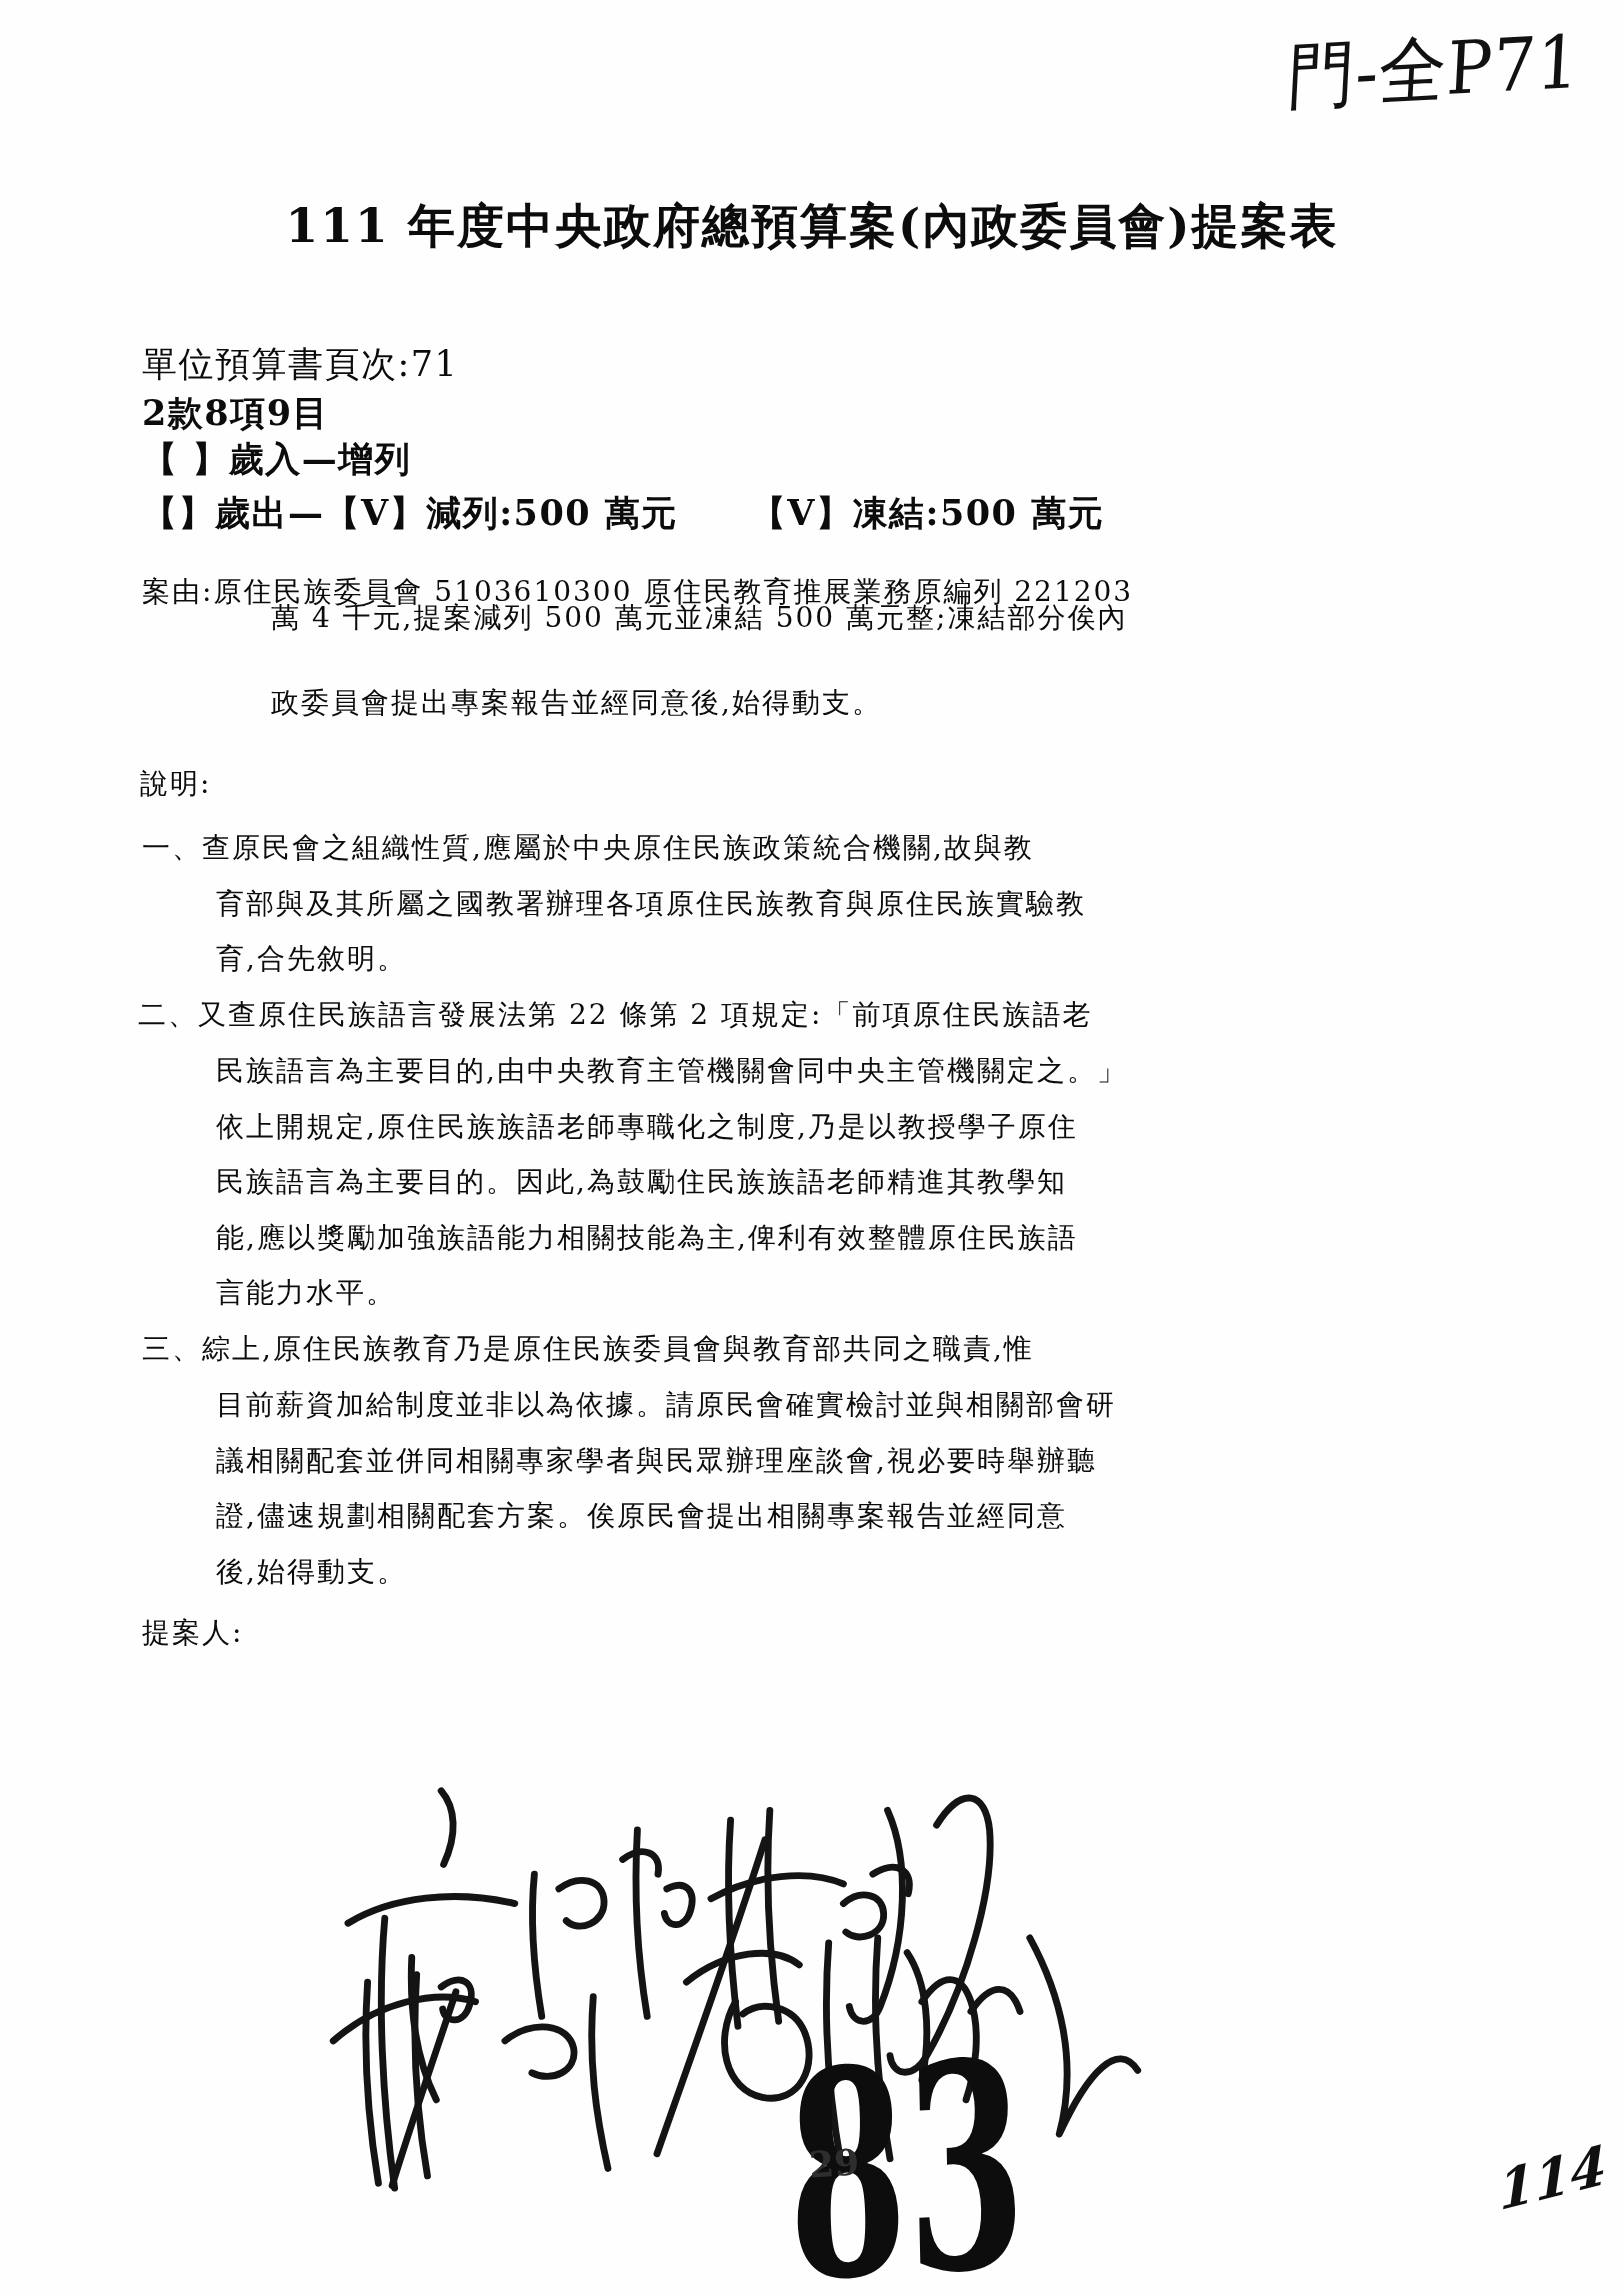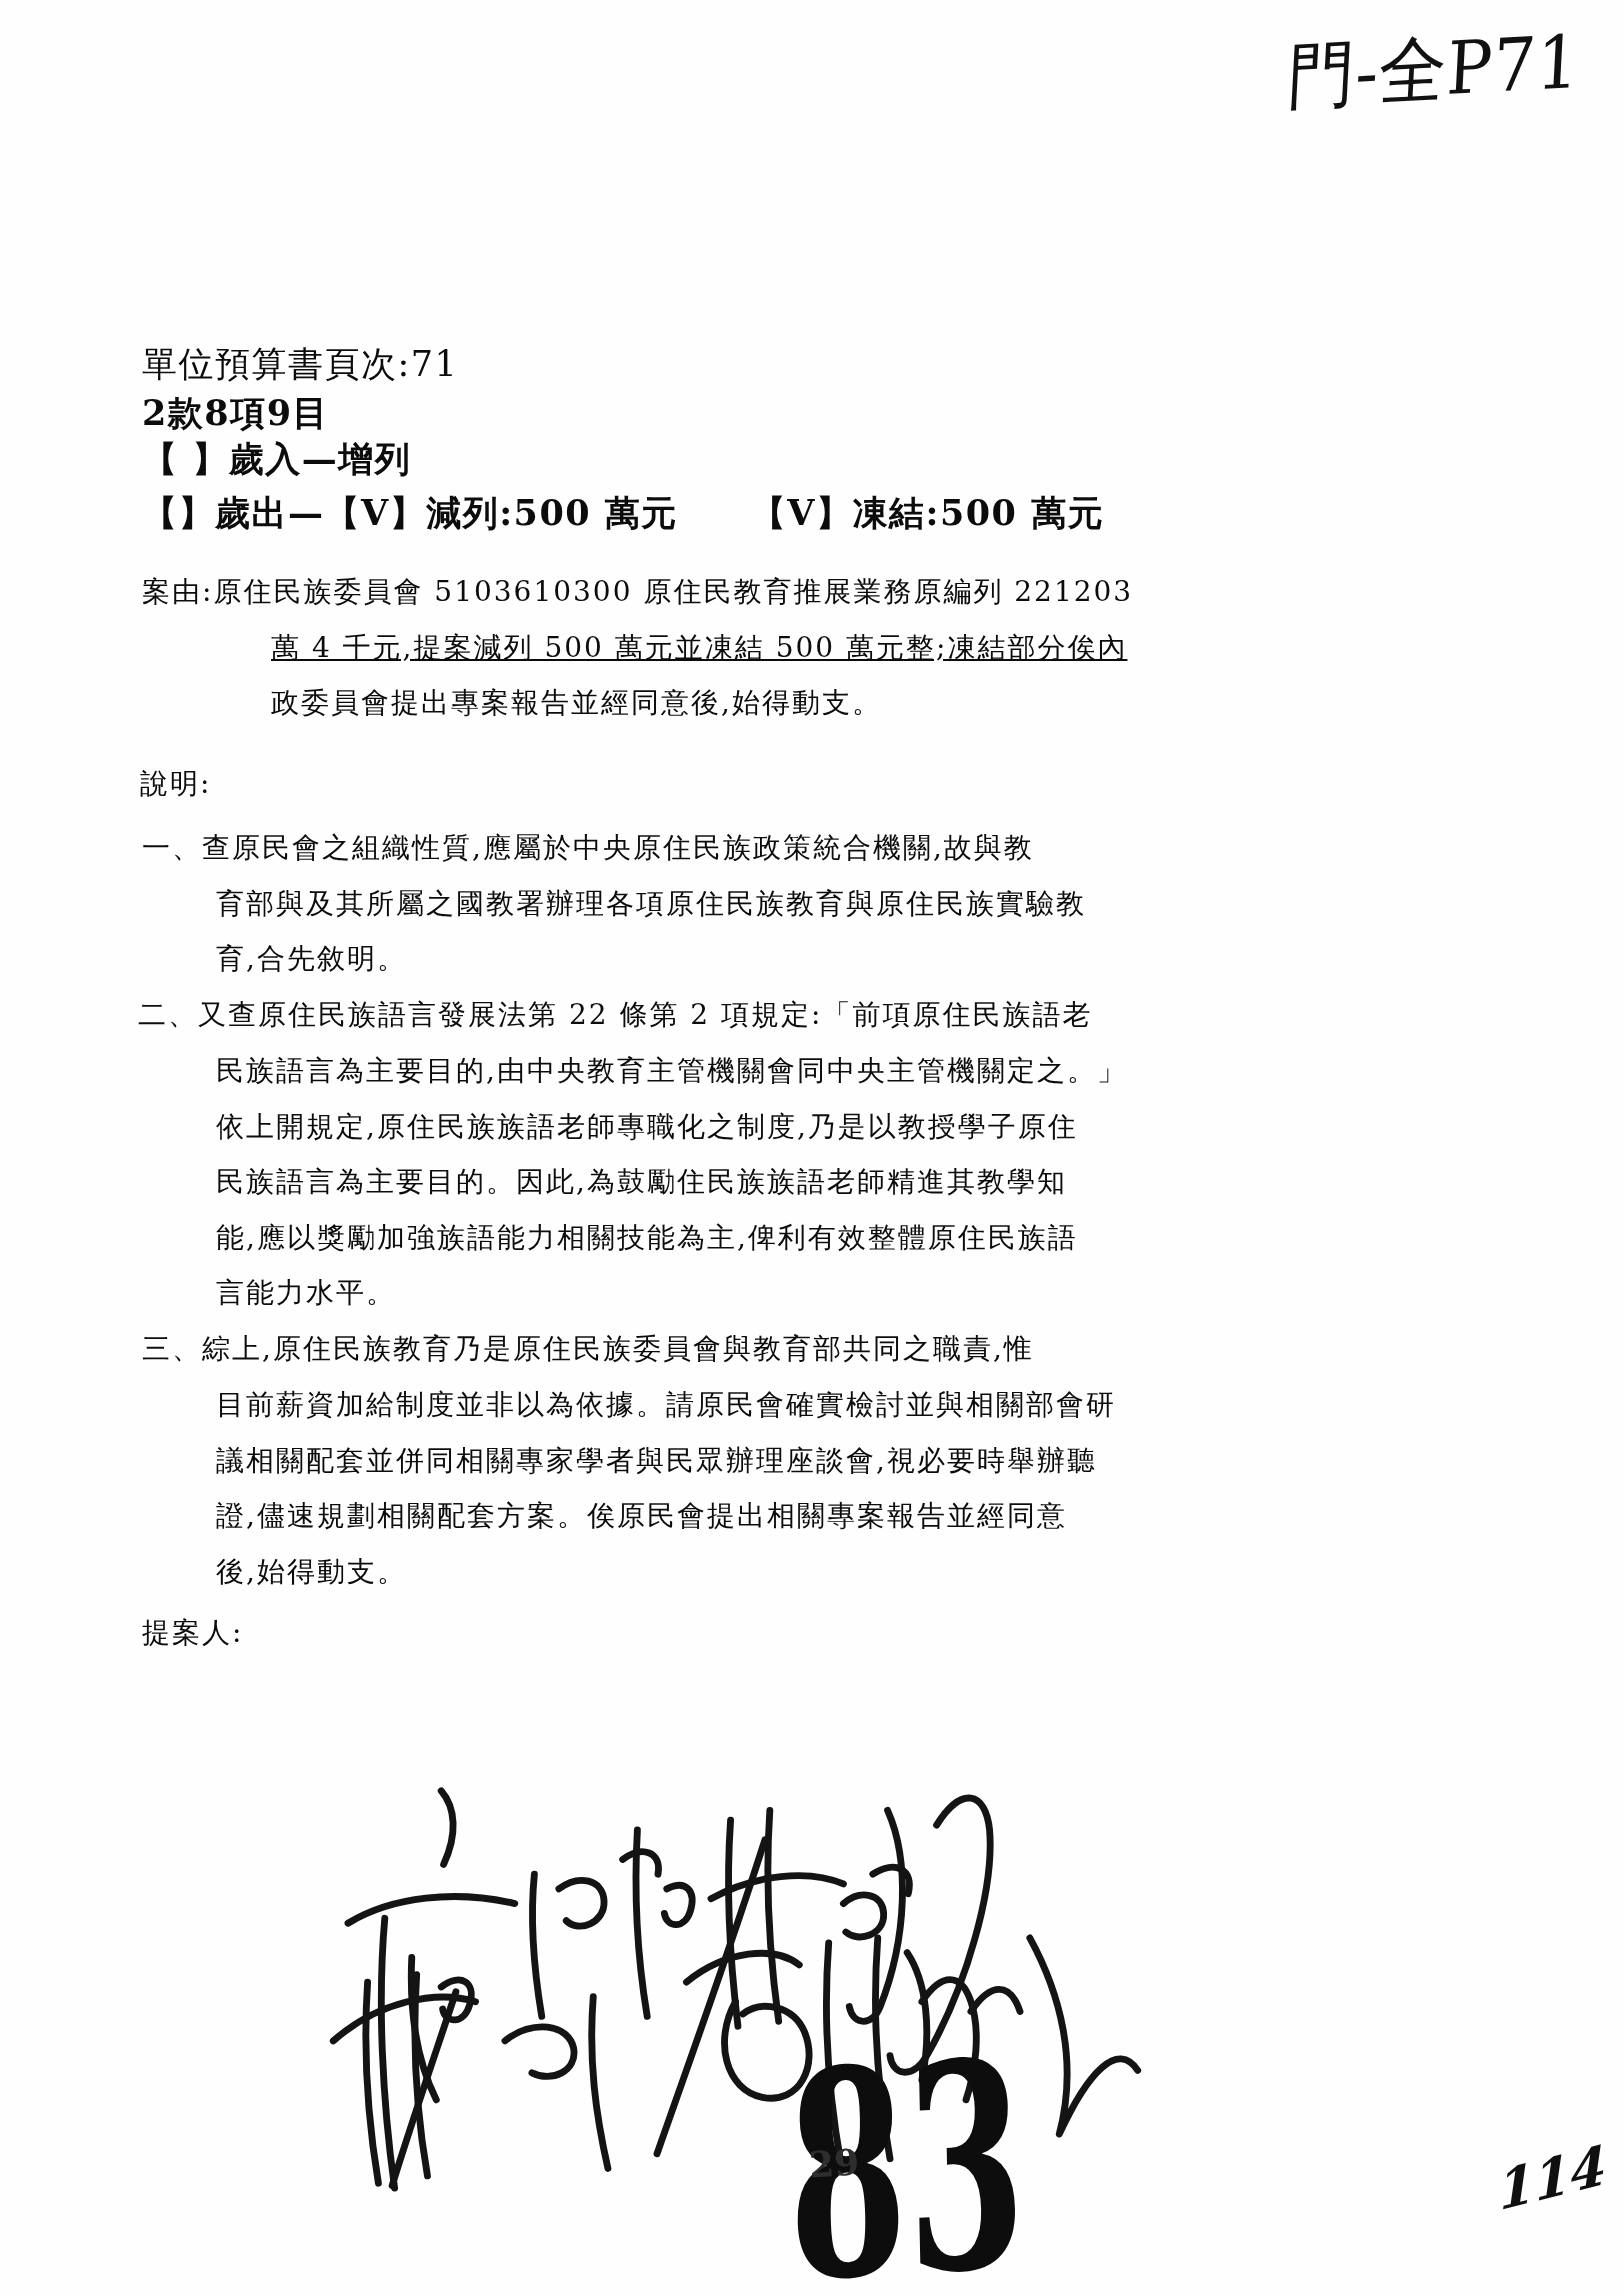--- a/index.html
+++ b/index.html
@@ -81,29 +81,30 @@
   }
 </style>
 </head>
 <body>
 
 <div class="page">
 
   <div class="t hand-note" style="left:1290px; top:29px;">門-全P71</div>
 
 
+  <div class="t title" style="top:195px;">111 年度中央政府總預算案(內政委員會)提案表</div>
 
   <div class="t meta" style="left:142px; top:341px;">單位預算書頁次:71</div>
   <div class="t meta bold" style="left:142px; top:390px;">2款8項9目</div>
   <div class="t meta bold" style="left:142px; top:436px;">【 】歲入—增列</div>
   <div class="t meta bold" style="left:142px; top:490px;">【】歲出—【V】減列:500 萬元　　【V】凍結:500 萬元</div>
 
   <div>
     <div class="t para" style="left:142px; top:573px;">案由:原住民族委員會 5103610300 原住民教育推展業務原編列 221203</div>
-    <div class="t para" style="left:271px; top:629px;text-decoration:underline;">萬 4 千元,提案減列 500 萬元並凍結 500 萬元整;凍結部分俟內</div>
+    <div class="t para" style="left:271px; top:599px;">萬 4 千元,提案減列 500 萬元並凍結 500 萬元整;凍結部分俟內</div>
     <div class="t para" style="left:271px; top:684px;">政委員會提出專案報告並經同意後,始得動支。</div>
   </div>
 
   <div class="t para" style="left:132px; top:765px;margin-left:8px;">說明:</div>
 
   <div>
     <div class="t para" style="left:142px; top:829px;">一、查原民會之組織性質,應屬於中央原住民族政策統合機關,故與教</div>
     <div class="t para" style="left:216px; top:885px;">育部與及其所屬之國教署辦理各項原住民族教育與原住民族實驗教</div>
     <div class="t para" style="left:216px; top:940px;">育,合先敘明。</div>
     <div class="t para" style="left:138px; top:996px;">二、又查原住民族語言發展法第 22 條第 2 項規定:「前項原住民族語老</div>

